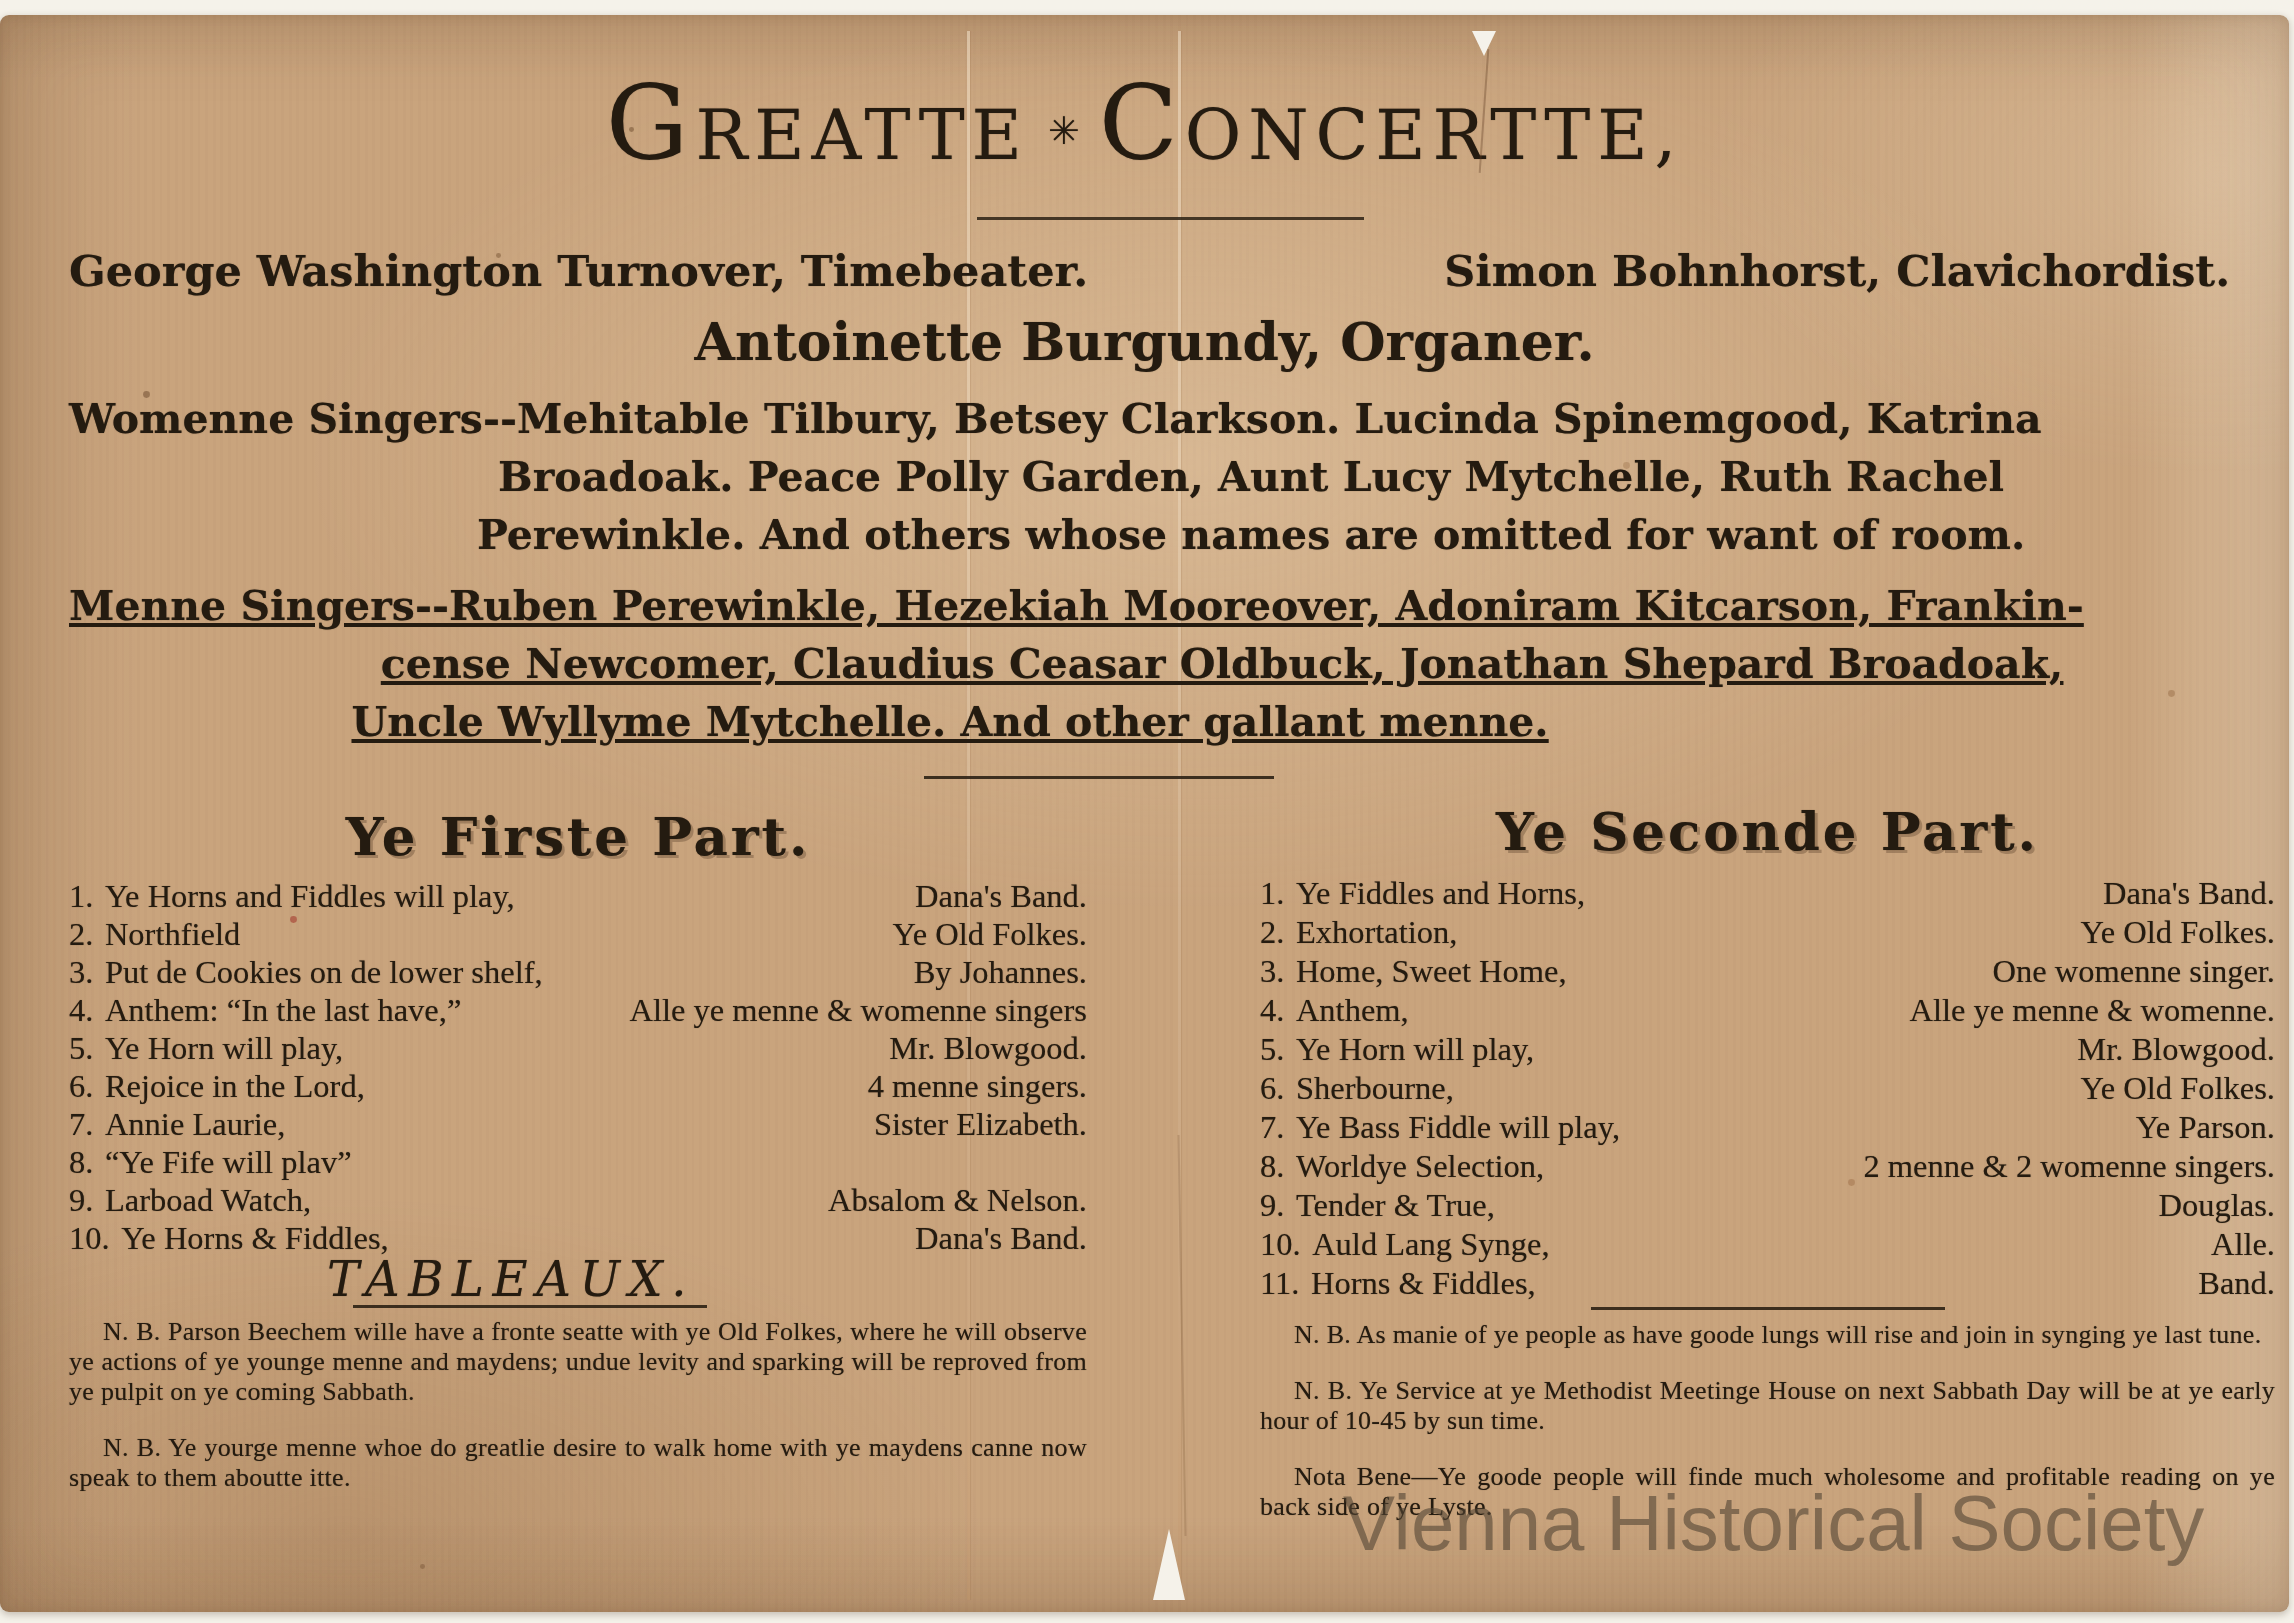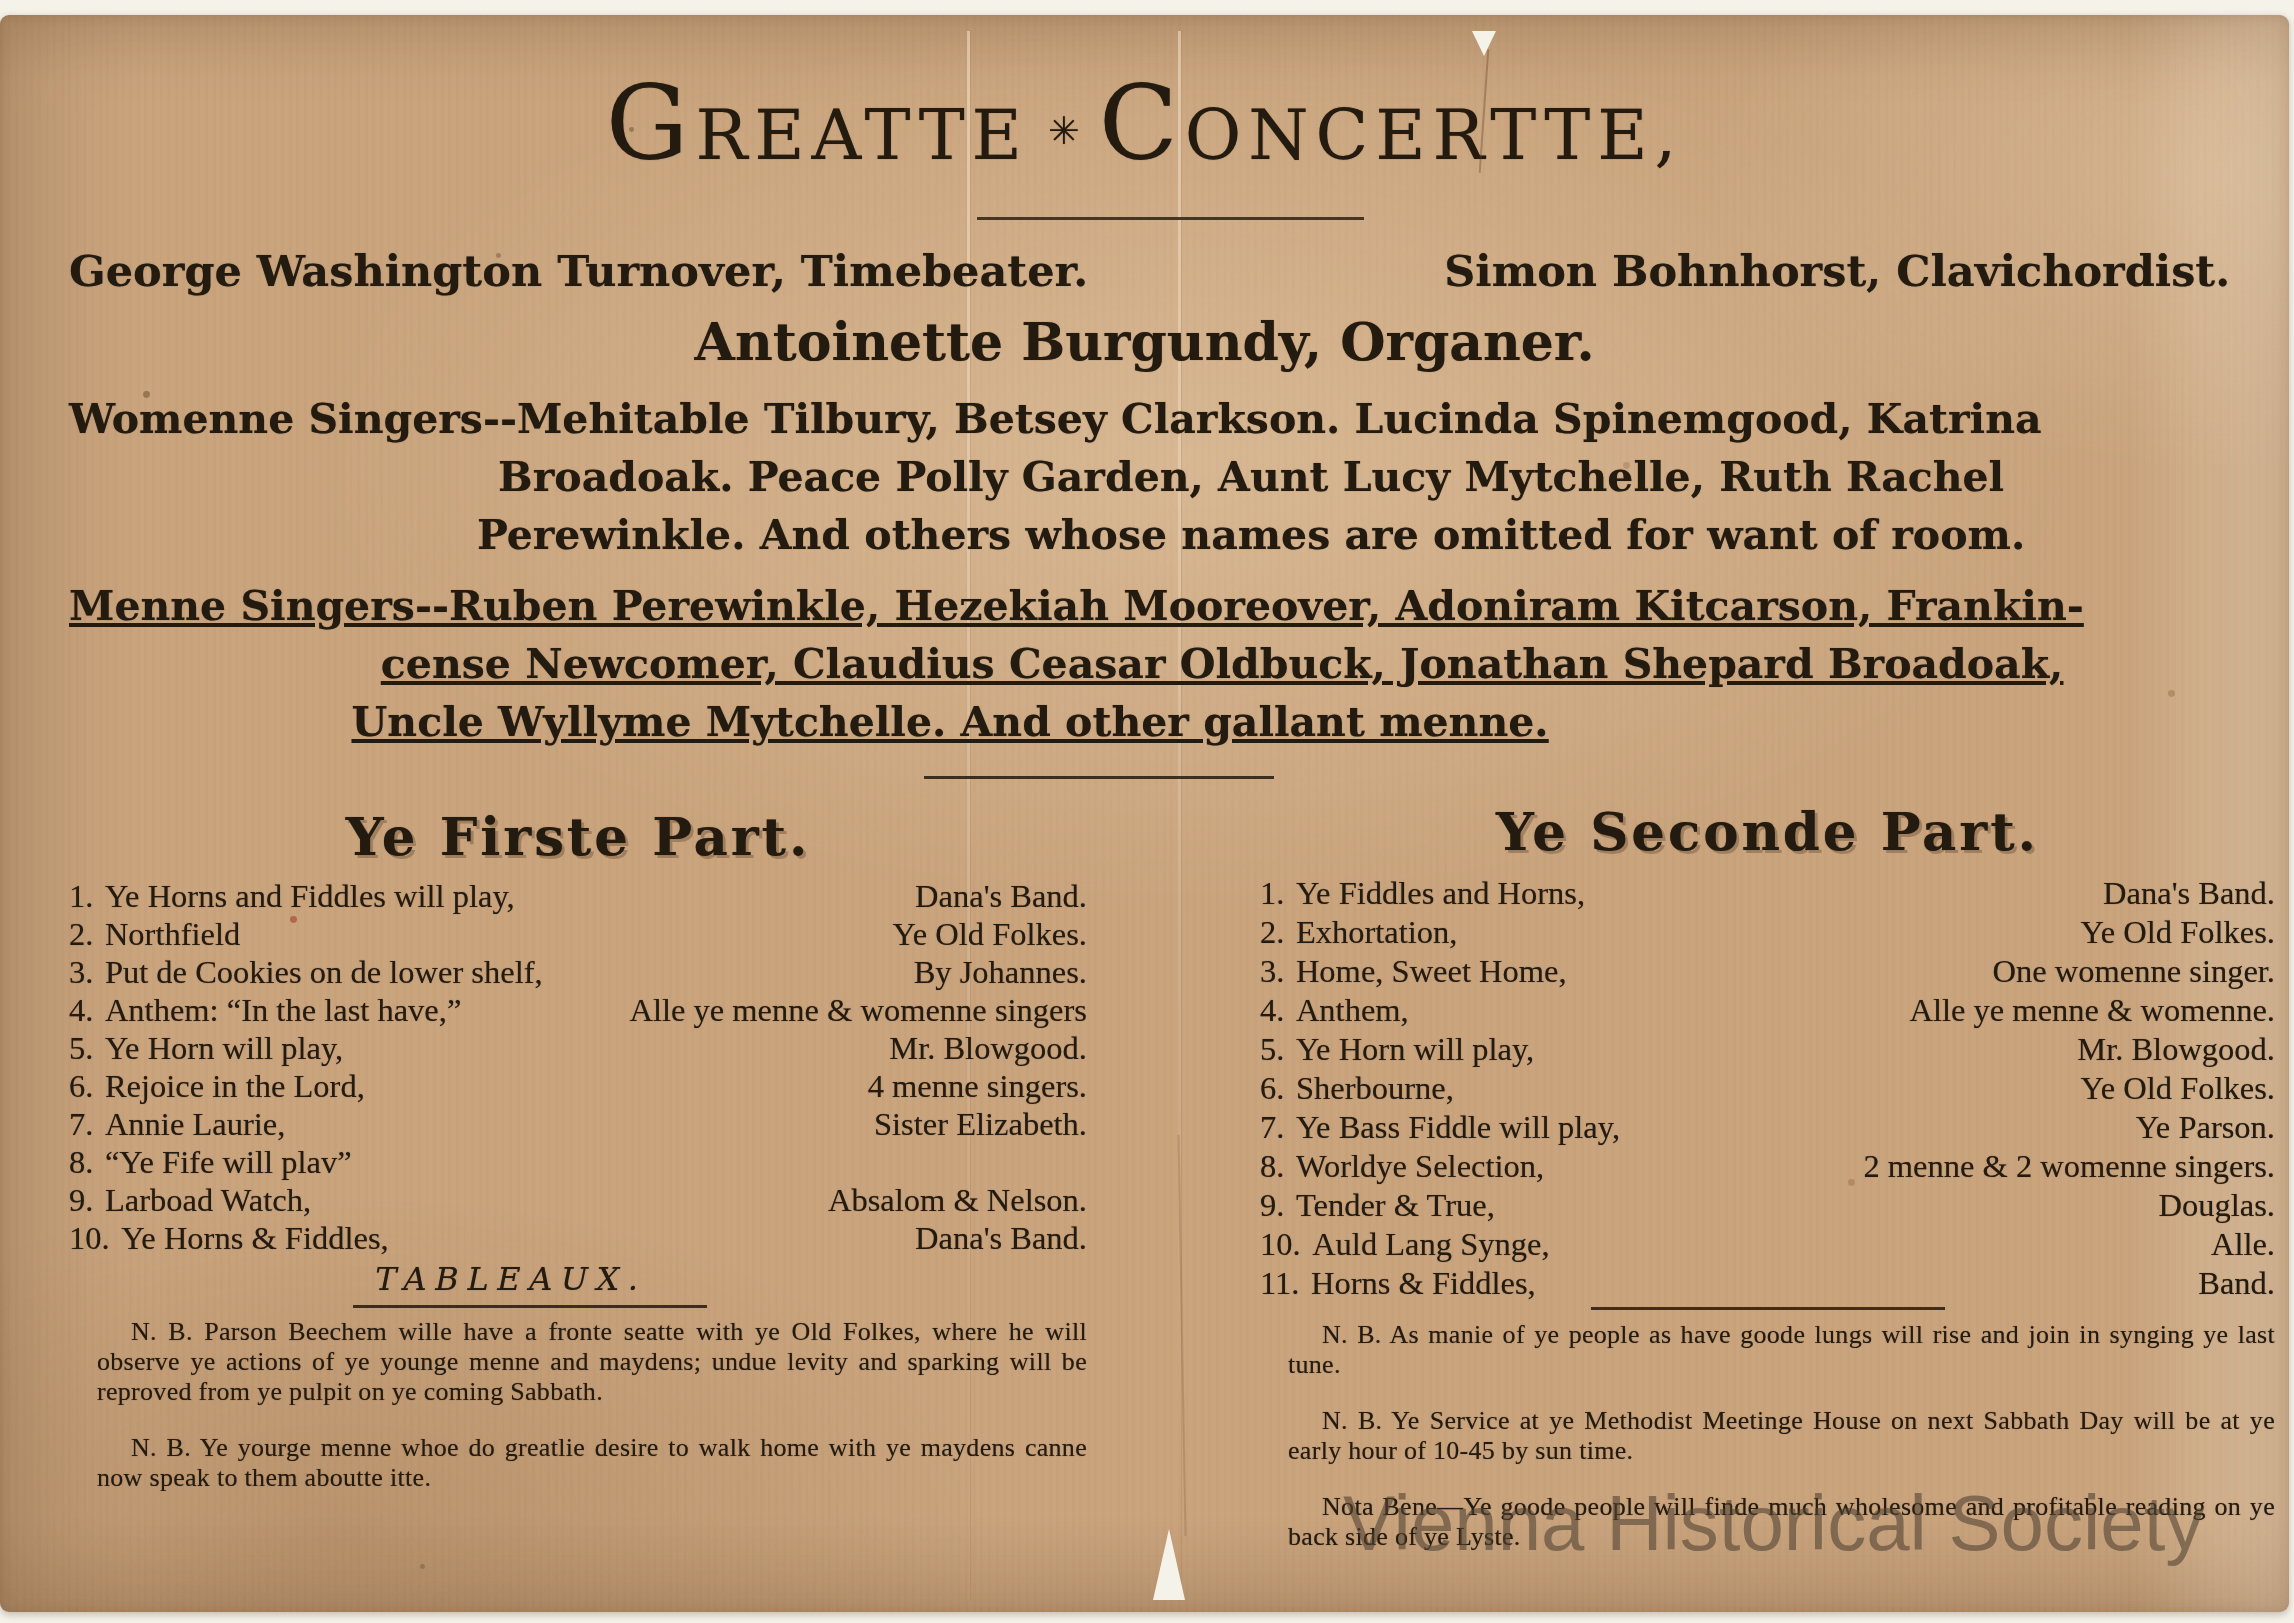--- a/index.html
+++ b/index.html
@@ -108,28 +108,28 @@
 
   .prog-row{
     display:flex; justify-content:space-between; align-items:baseline;
     font-size:32.5px; line-height:38px; white-space:nowrap;
   }
   .col-right .prog-row{ line-height:39px; }
   .pr-num{ margin-right:11.5px; }
 
   .tableaux{
     text-align:center; font-family:"DejaVu Serif", serif; font-style:italic;
-    font-size:32px; line-height:44px; letter-spacing:8.6px; margin-right:134px;
+    font-size:48px; line-height:44px; letter-spacing:8.6px; margin-right:134px;
   }
   .col-rule{ width:354px; height:2.9px; background:#2c2114; opacity:0.9; margin:3.8px auto 9.6px; }
   .col-left .col-rule{ transform:translateX(-48px); }
 
   .note{
     font-size:26px; line-height:30px; text-align:justify; text-indent:34px;
-    margin-top:10.5px; letter-spacing:0.3px;margin-left:28px;
+    margin-top:10.5px; letter-spacing:0.3px;
   }
   .note:first-of-type{ margin-top:4.8px; }
 
   .watermark{
     position:absolute; left:1343px; top:1463px;
     font-family:"Liberation Sans", sans-serif; font-size:78px;
     color:rgba(82,69,52,0.60); white-space:nowrap; letter-spacing:0;
   }
 </style>
 </head>

